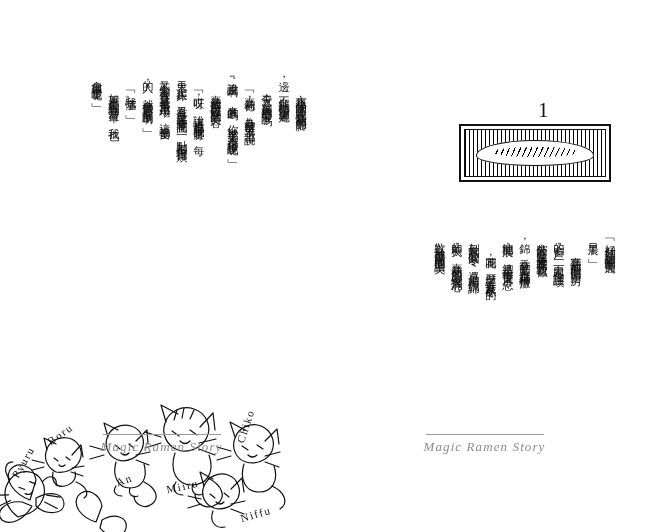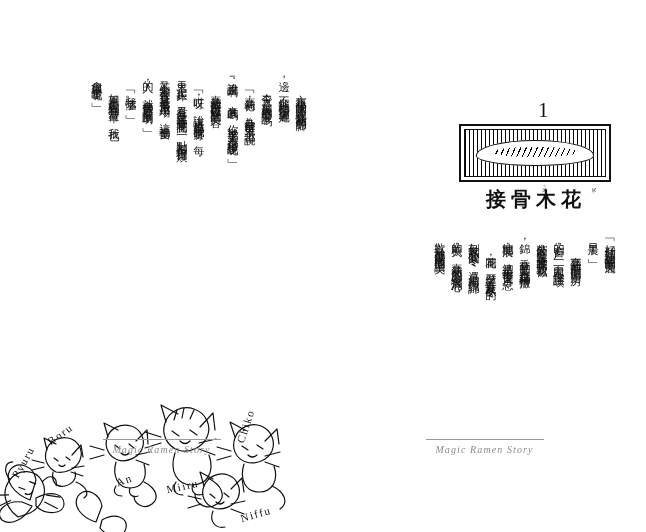--- a/index.html
+++ b/index.html
@@ -150,21 +150,21 @@
   }
   .footer-rule {
     width: 118px;
     height: 1px;
     background: #9a9a9a;
     margin: 0 auto 4px auto;
   }
   .footer-text {
     font-family: "Liberation Serif", serif;
     font-style: italic;
-    font-size: 10px;
+    font-size: 13px;
     letter-spacing: 1.1px;
     color: #8c8c8c;
   }
   .footer-left { bottom: 77px; }
   .footer-right { bottom: 77px; }
 
   
   .cats {
     position: absolute;
     left: 0;
@@ -302,23 +302,20 @@
   </div>
 
   <div class="page page-right">
 
     <div class="chapter-num">1</div>
 
     <div class="woodcut">
       <div class="woodcut-inner"></div>
     </div>
 
-    <div class="chapter-title">
-      <span class="ruby-holder"><span>接</span></span><span class="ruby-holder"><span>骨</span><span class="ruby">ㄍㄨˇ</span></span><span class="ruby-holder"><span>木</span></span><span class="ruby-holder"><span>花</span><span class="ruby">ㄏㄨㄚ</span></span>
-    </div>
 
     <div class="right-body" style="display: flex; flex-direction: row-reverse; align-items: flex-start;">
         <div class="vtext" style="font-size: 11.2px;">「好個如詩如畫的美麗</div>
         <div class="vtext" style="font-size: 11.2px;">早晨！」</div>
         <div class="vtext" style="font-size: 11.2px;">　嘉莉德一面推開廚房</div>
         <div class="vtext" style="font-size: 11.2px;">的窗戶，一面忍不住讚嘆。</div>
         <div class="vtext" style="font-size: 11.2px;">窗外的魔法香草花圃繁花似</div>
         <div class="vtext" style="font-size: 11.2px;">錦，香草的葉片也精神抖擻</div>
         <div class="vtext" style="font-size: 11.2px;">地開展，總是美得令人屏息。</div>
         <div class="vtext" style="font-size: 11.2px;">　花圃，歷經了春夏秋冬的</div>

